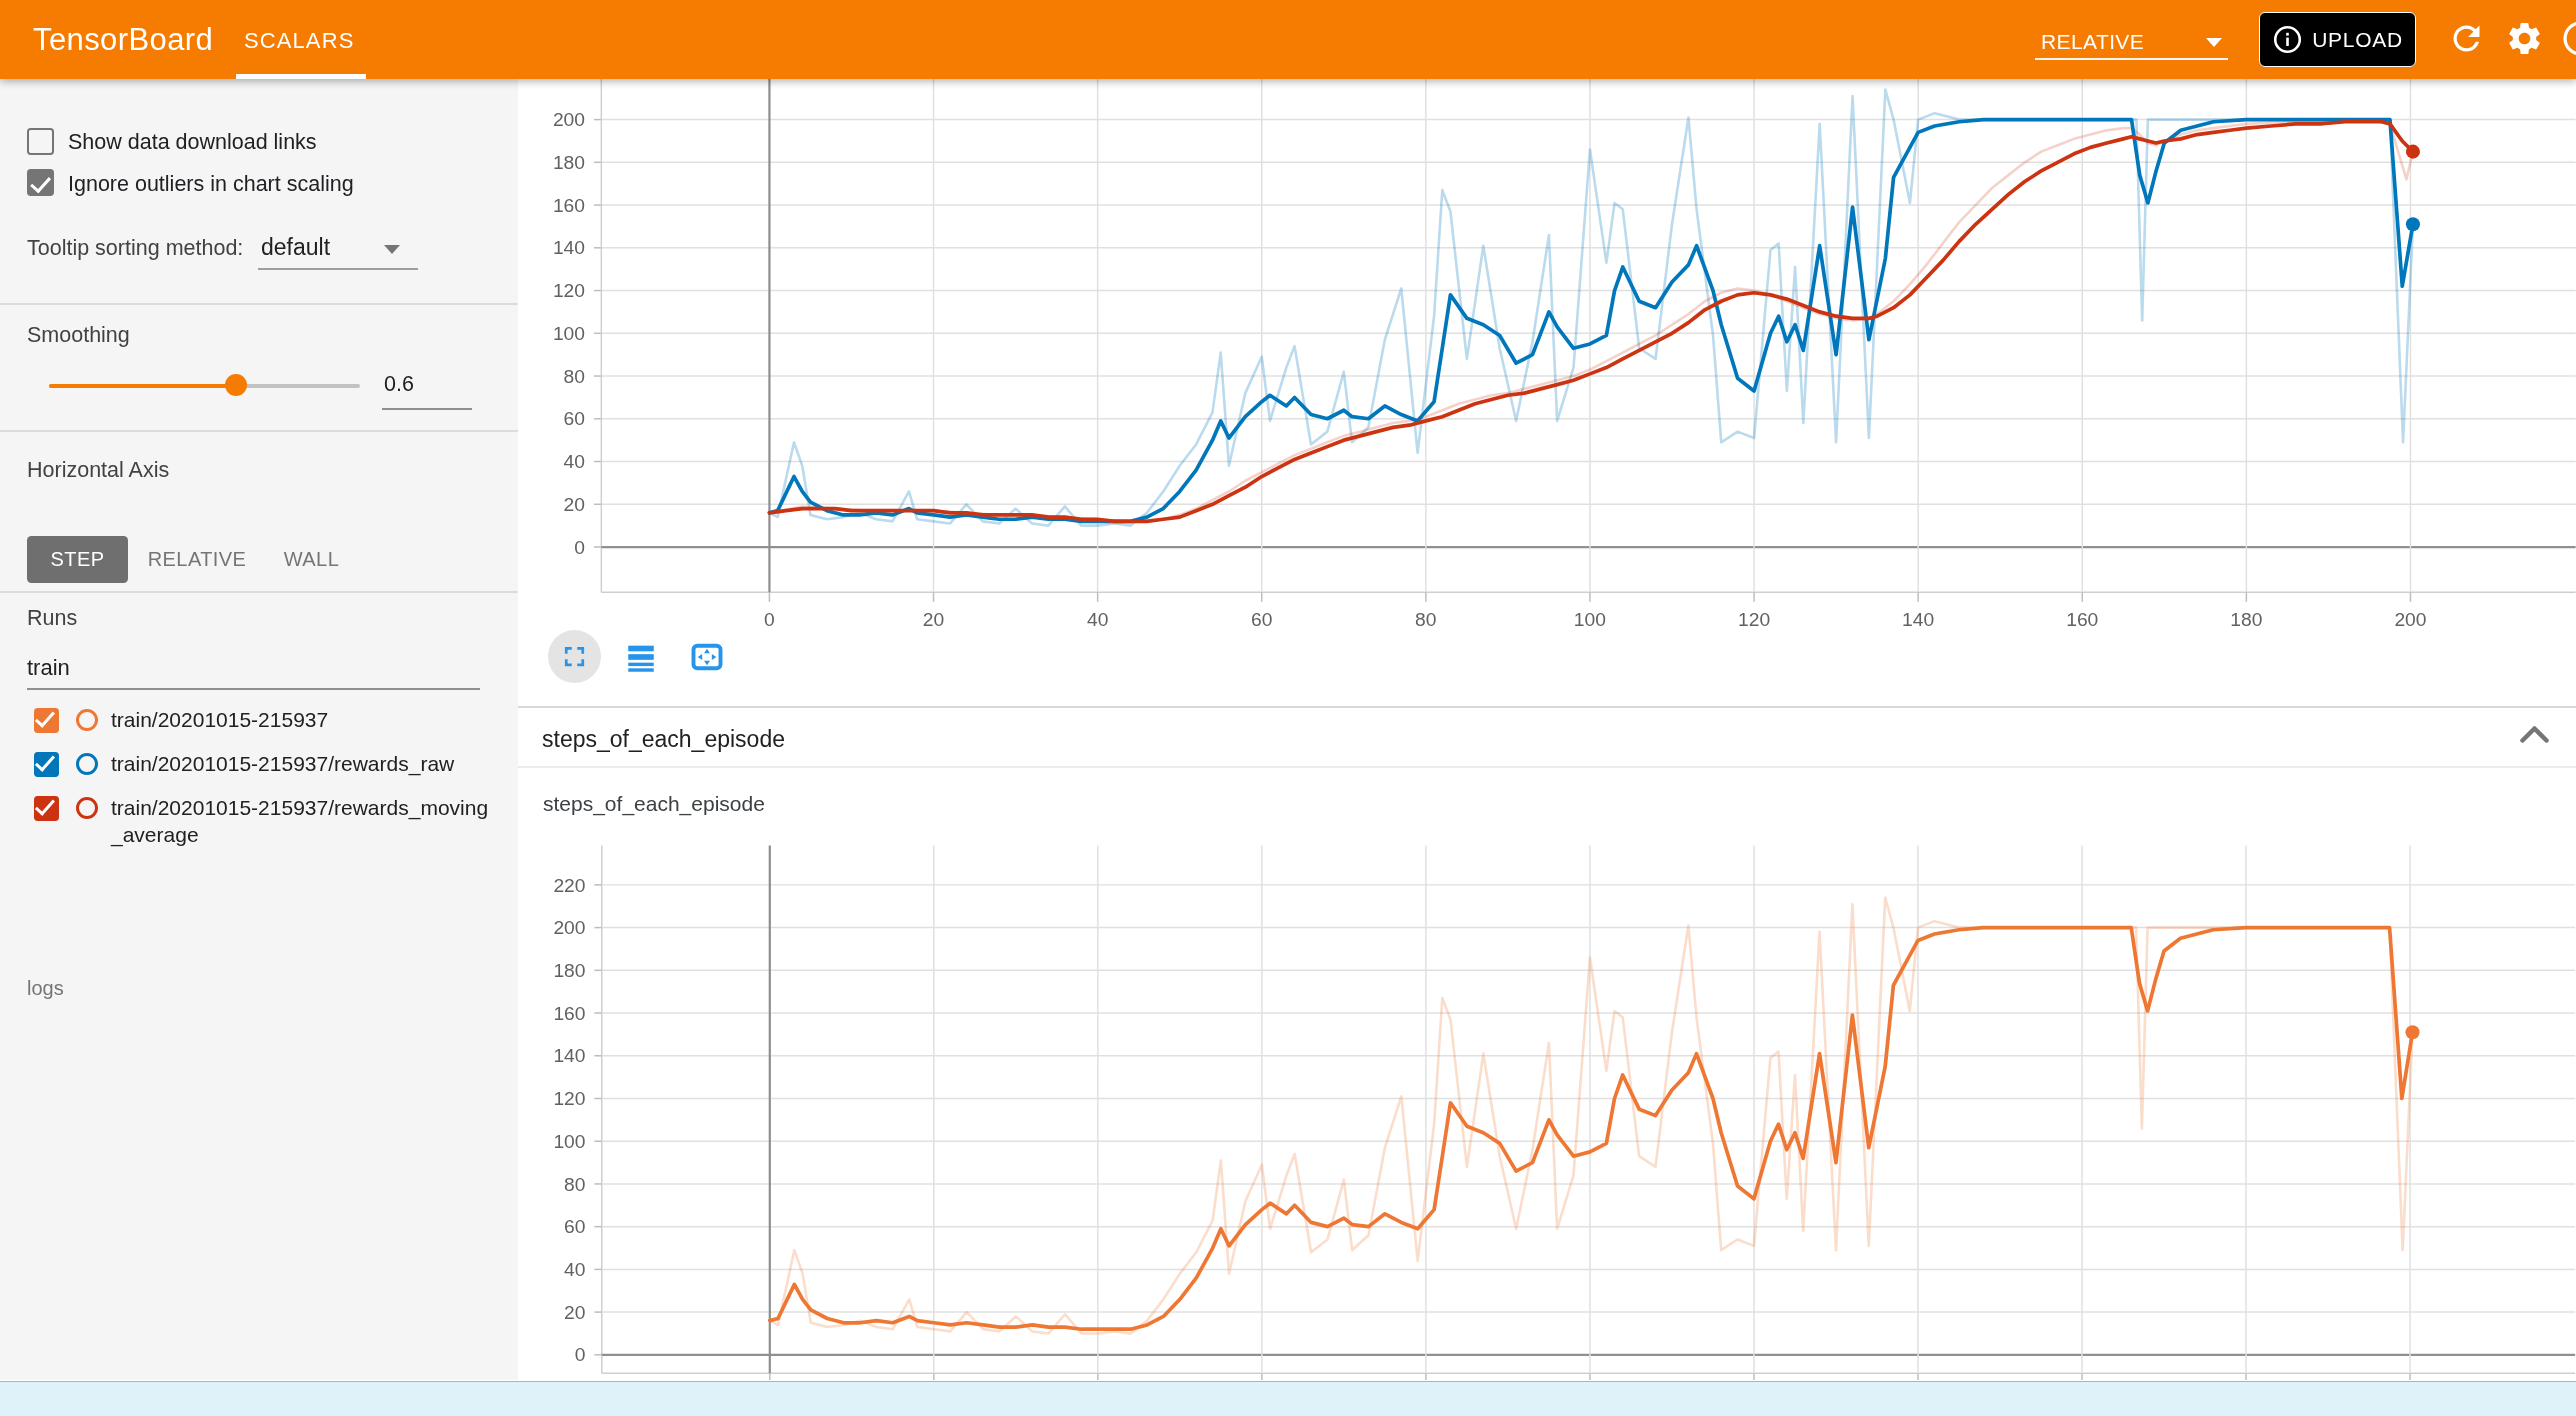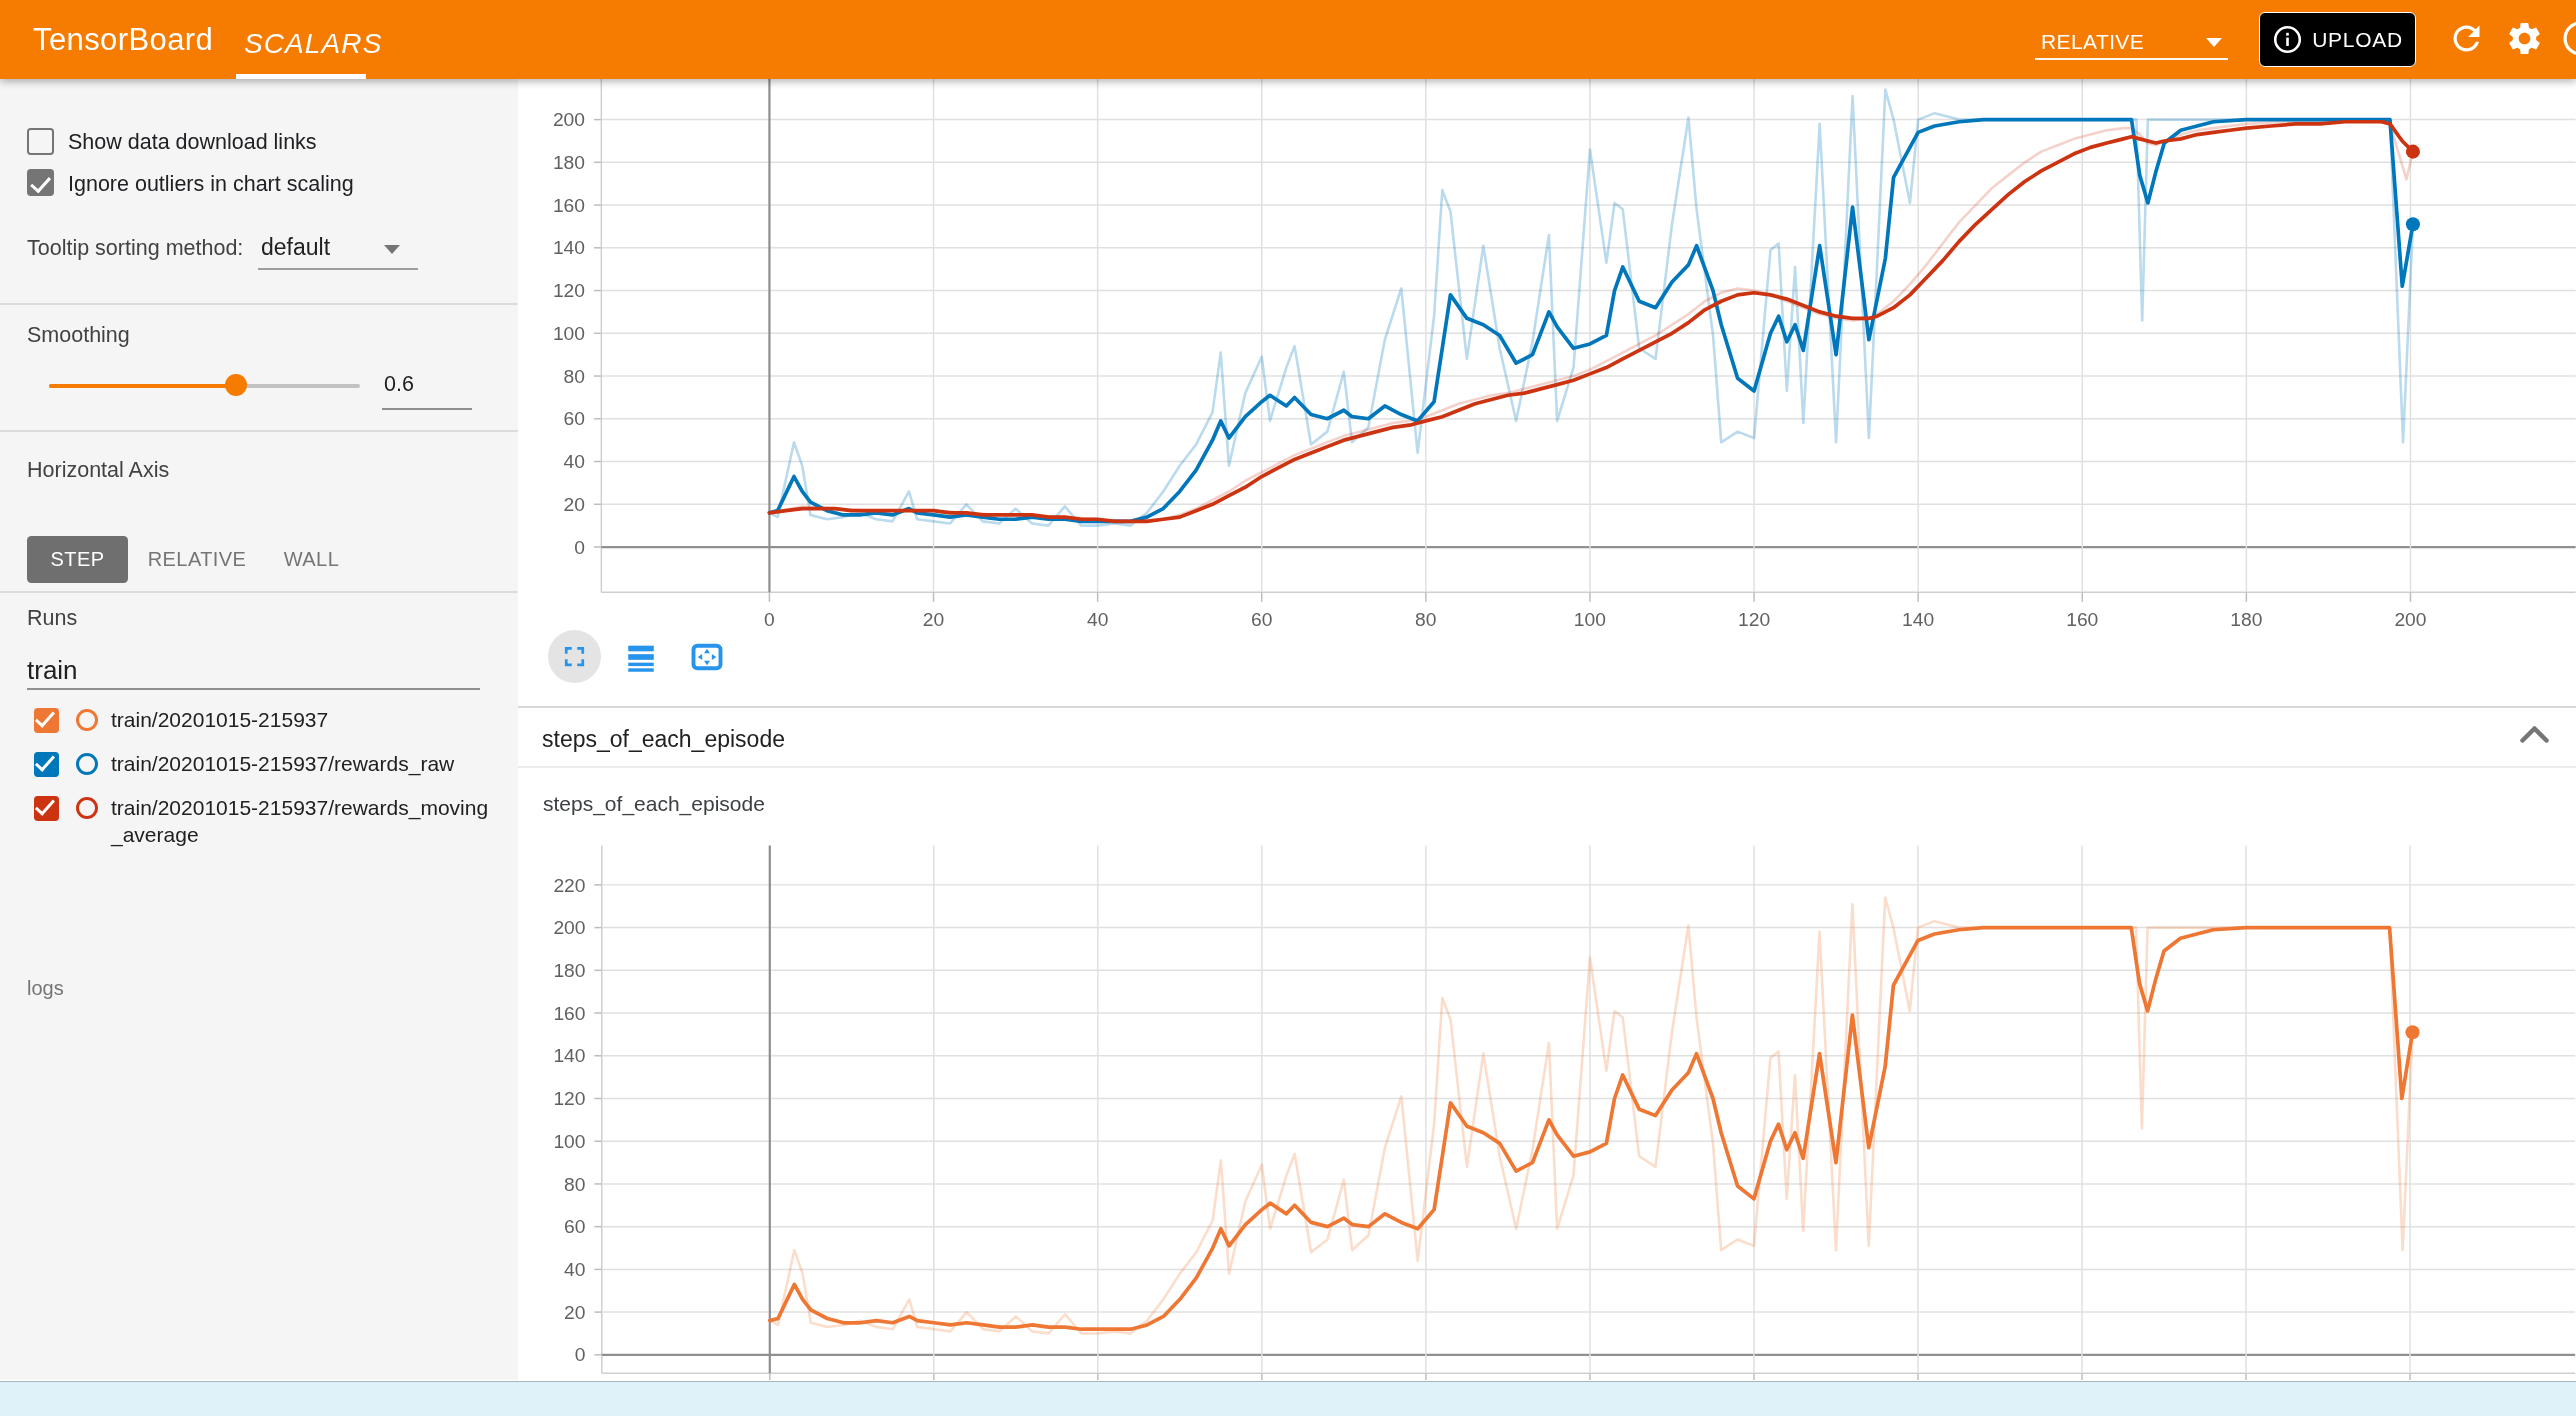--- a/index.html
+++ b/index.html
@@ -4,21 +4,21 @@
 <style>
   * { margin:0; padding:0; box-sizing:border-box; }
   html,body { width:2576px; height:1416px; overflow:hidden; background:#fff;
               font-family:"Liberation Sans", sans-serif; }
 
   
   #header { position:absolute; left:0; top:0; width:2576px; height:79px;
             background:#f57c00; color:#fff; z-index:30;
             box-shadow:0 3px 7.4px rgba(0,0,0,0.28); }
   #app-title { position:absolute; left:33px; top:22px; font-size:31px; font-weight:500; letter-spacing:0.4px; }
-  #tab-scalars { position:absolute; left:244px; top:28px; font-size:28px; font-weight:500; letter-spacing:1.1px; cursor:pointer;font-style:italic; }
+  #tab-scalars { position:absolute; left:244px; top:28px; font-size:22px; font-weight:500; letter-spacing:1.1px; cursor:pointer; }
   #tab-underline { position:absolute; left:236px; top:74px; width:130px; height:5.2px; background:#fff; }
   #status-select { position:absolute; left:2041px; top:25px; width:187px; height:33px; cursor:pointer; }
   #status-label { font-size:21px; letter-spacing:0.4px; line-height:33px; }
   .caret-down-white { position:absolute; right:6px; top:13.3px; width:0; height:0;
       border-left:8.1px solid transparent; border-right:8.1px solid transparent; border-top:9.6px solid #fff; }
   #status-underline { position:absolute; left:2035px; top:58px; width:193px; height:1.5px; background:rgba(255,255,255,0.95); }
   #upload-btn { position:absolute; left:2259px; top:12px; width:157px; height:55px;
       border:1.5px solid #fff; border-radius:6px; background:#000000; color:#fff;
       display:flex; align-items:center; justify-content:center; gap:9px; cursor:pointer; }
   #upload-btn span.lbl { font-size:21px; letter-spacing:0.7px; font-weight:500; }
@@ -128,21 +128,21 @@
   <div class="divider" style="top:351px;"></div>
 
   <div class="side-label" style="left:27px; top:379px; color:#424242;">Horizontal Axis</div>
   <div class="axis-btn" id="btn-step" style="top:424px;">STEP</div>
   <div class="axis-btn" id="btn-relative" style="top:424px;">RELATIVE</div>
   <div class="axis-btn" id="btn-wall" style="top:424px;">WALL</div>
 
   <div class="divider" style="top:512px;"></div>
 
   <div class="side-label" style="left:27px; top:527px; color:#424242;">Runs</div>
-  <div class="side-label" style="left:27px; top:576px; font-size:26px; color:#212121;">train</div>
+  <div class="side-label" style="left:27px; top:576px; font-size:22px; color:#212121;">train</div>
   <div class="underline-gray" style="left:27px; top:609px; width:453px;"></div>
 
   <div class="run-row" style="top:627px;">
     <div class="run-cb" style="background-color: rgb(238, 119, 51);"></div>
     <div class="run-circle" style="border-color: rgb(238, 119, 51);"></div>
     <div class="run-label">train/20201015-215937</div>
   </div>
   <div class="run-row" style="top:671px;">
     <div class="run-cb" style="background-color: rgb(0, 119, 187);"></div>
     <div class="run-circle" style="border-color: rgb(0, 119, 187);"></div>

